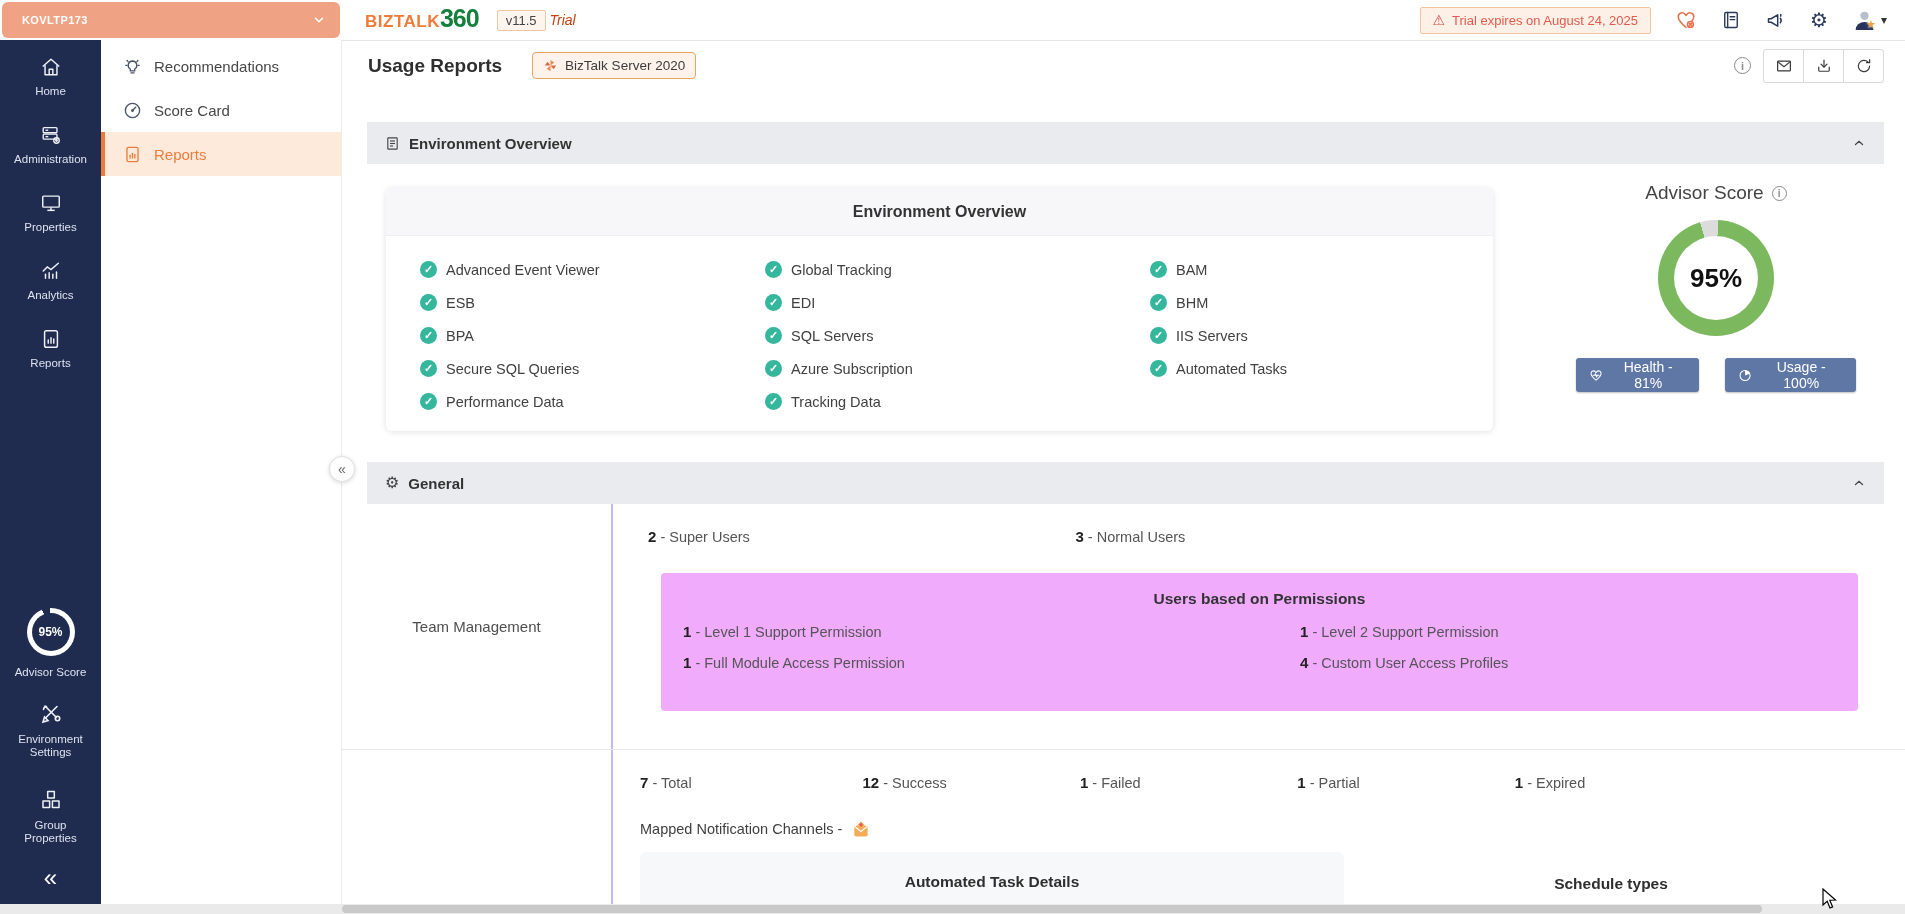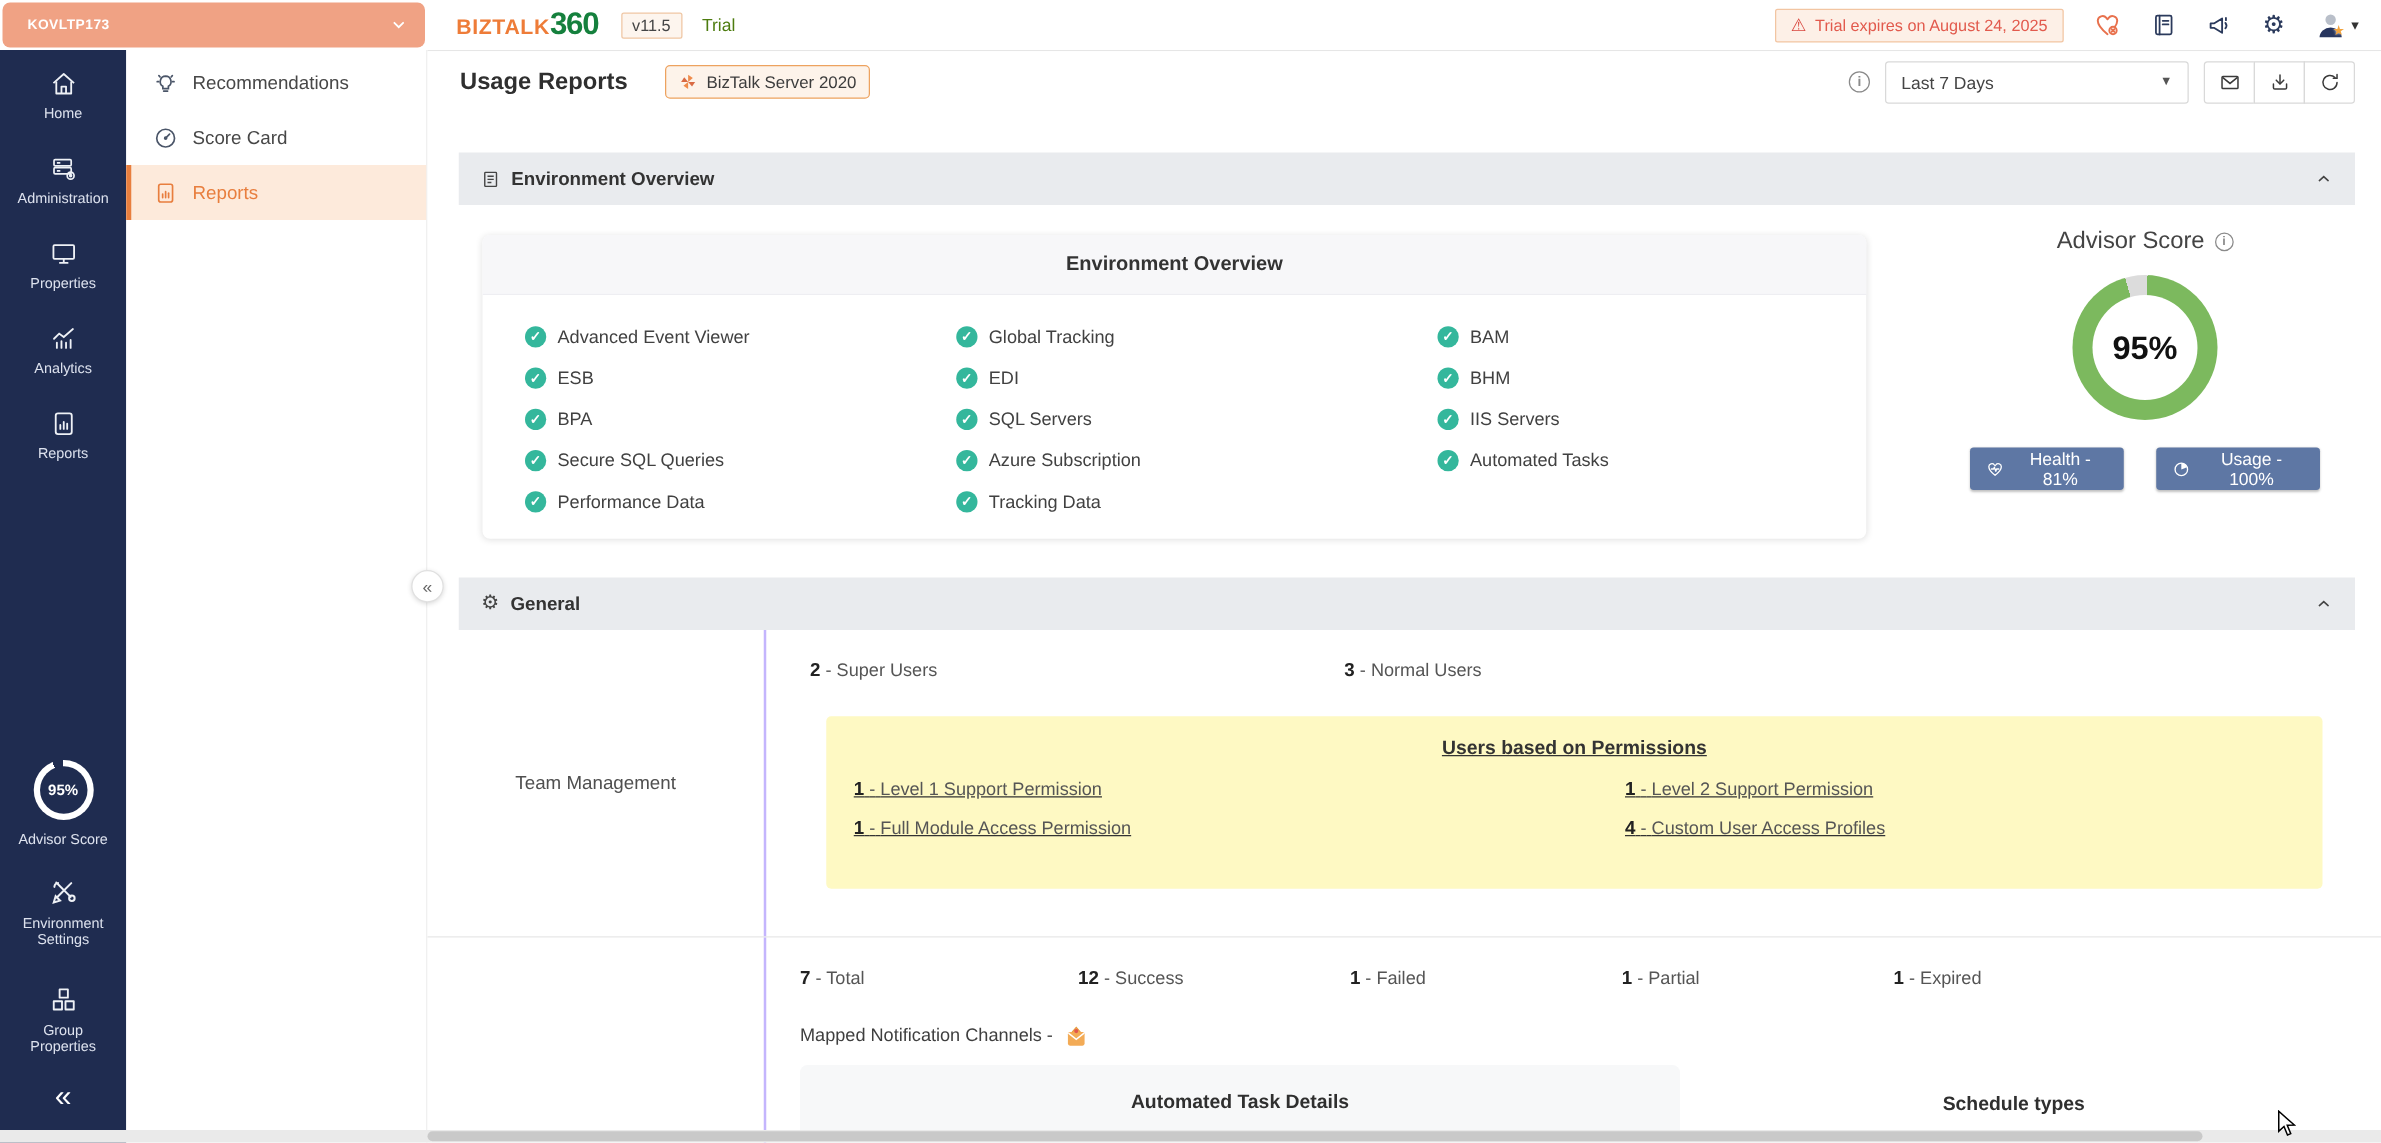--- a/index.html
+++ b/index.html
@@ -65,21 +65,21 @@
     background:#fff; border-bottom:1px solid #e6e6e6;
     display:flex; align-items:center; padding:0 18px 0 23px;
   }
   .logo { display:flex; align-items:baseline; cursor:pointer; }
   .logo .p1 { color:#ee7c38; font-size:17px; font-weight:800; letter-spacing:.5px; }
   .logo .p2 { color:#15803d; font-size:25px; font-weight:700; letter-spacing:-1px; line-height:20px; }
   .ver-badge {
     margin-left:18px; border:1px solid #efc6a3; background:#fdf5ee; color:#444;
     font-size:13px; padding:2px 8px; border-radius:2px;
   }
-  .edition { margin-left:16px; color:#4d7c0f; font-size:14px; }
+  .edition { margin-left:4px; color:#c2410c; font-size:14px;font-style:italic; }
   .topbar-right { margin-left:auto; display:flex; align-items:center; gap:24px; }
   .trial-warn {
     height:27px; display:flex; align-items:center; gap:7px; padding:0 12px;
     background:#fdf0e7; border:1px solid #f2c5a2; border-radius:2px;
     color:#e25a4d; font-size:13px; cursor:pointer;
   }
   .trial-warn .tri { color:#d9463e; font-size:14px; line-height:14px; }
   .top-ic { cursor:pointer; color:#2b3a5c; }
   .gear-glyph { font-size:20px; line-height:20px; color:#2b3a5c; }
   .avatar-wrap { display:flex; align-items:center; gap:4px; cursor:pointer; position:relative; }
@@ -170,21 +170,21 @@
     width:271px; flex:0 0 271px; border-right:2px solid #c4b5fd;
     display:flex; align-items:center; justify-content:center;
     font-size:15px; color:#4f4f4f;
   }
   .gen-content { flex:1; padding:24px 0 0 35px; }
   .stat { display:inline-block; font-size:14.5px; color:#555; }
   .stat b { color:#222; font-size:15px; }
   .stat.w423 { width:423px; }
   .stat.w213 { width:213px; }
   .perm-card {
-    margin:27px 47px 0 13px; height:138px; background:#fef9c3; border-radius:4px;text-decoration:underline;
+    margin:27px 47px 0 13px; height:138px; background:#f0abfc; border-radius:4px;
   }
   .perm-title { padding-top:17px; text-align:center; font-size:15.5px; font-weight:bold; color:#333; }
   .perm-grid { margin-top:15px; padding-left:22px; display:grid; grid-template-columns:617px auto; row-gap:9px; }
   .perm-grid .stat { height:22px; }
 
   .gen-content.row2pad { padding:24px 0 0 27px; }
   .mapped-row { margin-top:27px; display:flex; align-items:center; gap:9px; font-size:14.5px; color:#3f3f3f; }
   .bottom-cards { margin-top:13px; display:flex; }
   .task-card {
     width:704px; height:60px; background:#f7f8f9; border-radius:6px 6px 0 0;
@@ -406,24 +406,20 @@
           <path d="M12 12 L21 12 L17 18 Z" fill="#d96a43"></path>
           <path d="M12 12 L12 21 L6 17 Z" fill="#ef8b4b"></path>
           <path d="M12 12 L3 12 L7 6 Z" fill="#d96a43"></path>
         </svg>
       <span>BizTalk Server 2020</span>
     </span>
     <div class="toolbar-right">
       <span class="info-ic">
           <span>i</span>
         </span>
-      <div class="range-select">
-        <span>Last 7 Days</span>
-        <span class="arrow">▼</span>
-      </div>
       <div class="btn-group">
         <span class="tool-btn">
           <svg width="18" height="18" viewBox="0 0 24 24" fill="none" stroke="#3a3a3a" stroke-width="1.6">
               <rect x="3.5" y="5.5" width="17" height="13" rx="1"></rect>
               <polyline points="4,6.5 12,13 20,6.5"></polyline>
             </svg>
         </span>
         <span class="tool-btn">
           <svg width="18" height="18" viewBox="0 0 24 24" fill="none" stroke="#3a3a3a" stroke-width="1.6" stroke-linecap="round">
               <line x1="12" y1="4" x2="12" y2="13"></line>

